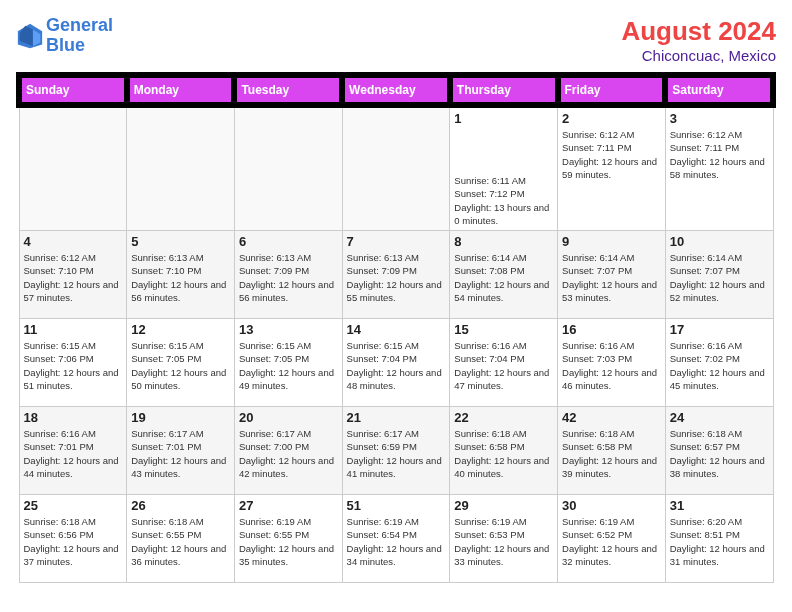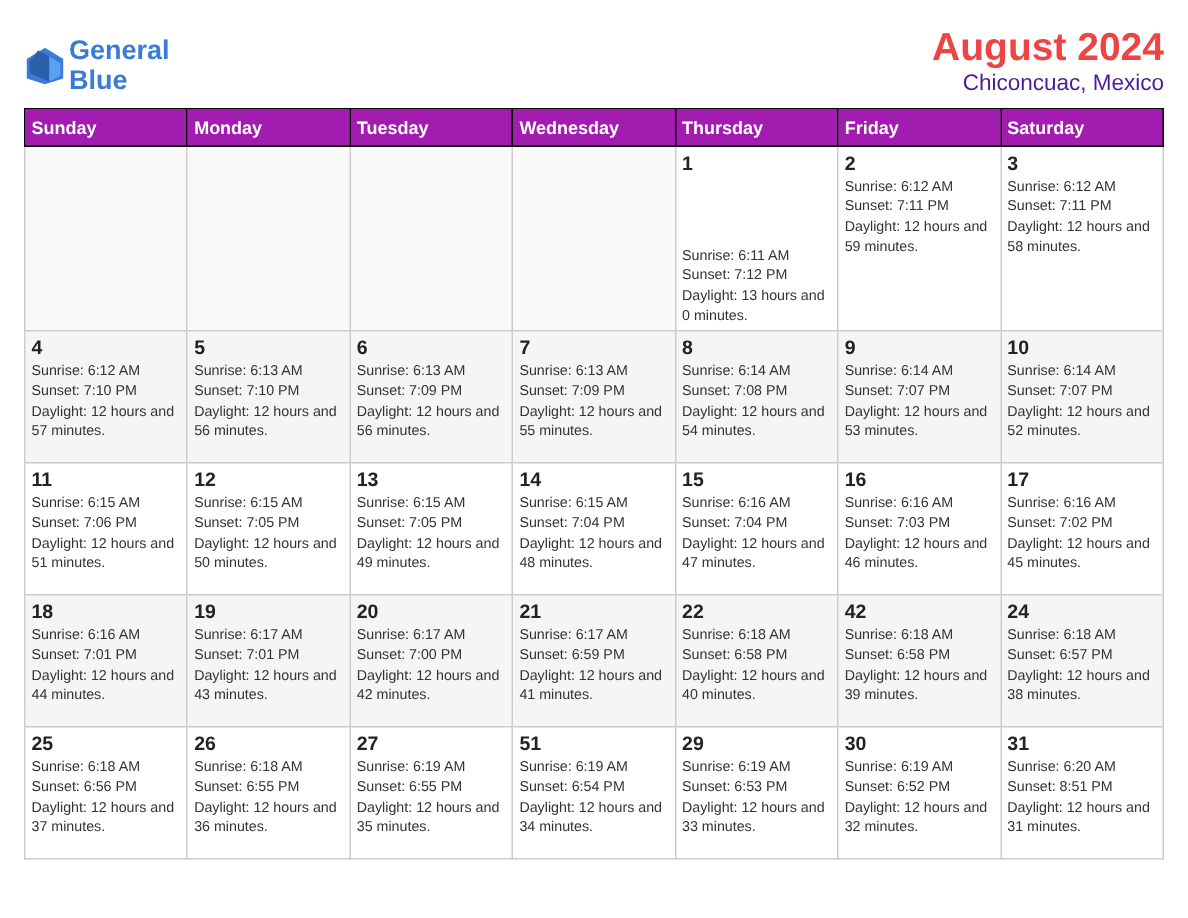--- a/index.html
+++ b/index.html
@@ -6,21 +6,21 @@
     body {
       font-family: Arial, sans-serif;
       background: #fff;
       width: 792px;
       min-height: 612px;
       padding: 16px;
     }
     .header {
       display: flex;
       justify-content: space-between;
-      align-items: flex-end;
+      align-items: flex-start;
       margin-bottom: 8px;
       gap: 13px;
     }
     .logo {
       display: flex;
       align-items: center;
     }
     .logo-text {
       font-size: 18px;
       font-weight: bold;
@@ -46,27 +46,27 @@
     .location {
       font-size: 15px;
       color: #4c1d95;
     }
     table {
       width: 100%;
       border-collapse: collapse;
       table-layout: fixed;
     }
     thead th {
-      background: #a21caf;
+      background: #d946ef;
       color: #fff;
       font-size: 12px;
       font-weight: bold;
       padding: 5px 4px;
       text-align: left;
-      border: 1px solid #000000;
+      border: 6px solid #000000;
     }
     tbody td {
       border: 1px solid #ccc;
       vertical-align: top;
       padding: 3px 4px;
       font-size: 10px;
       height: 88px;
       background: #fff;
     }
     tbody tr:nth-child(even) td {

